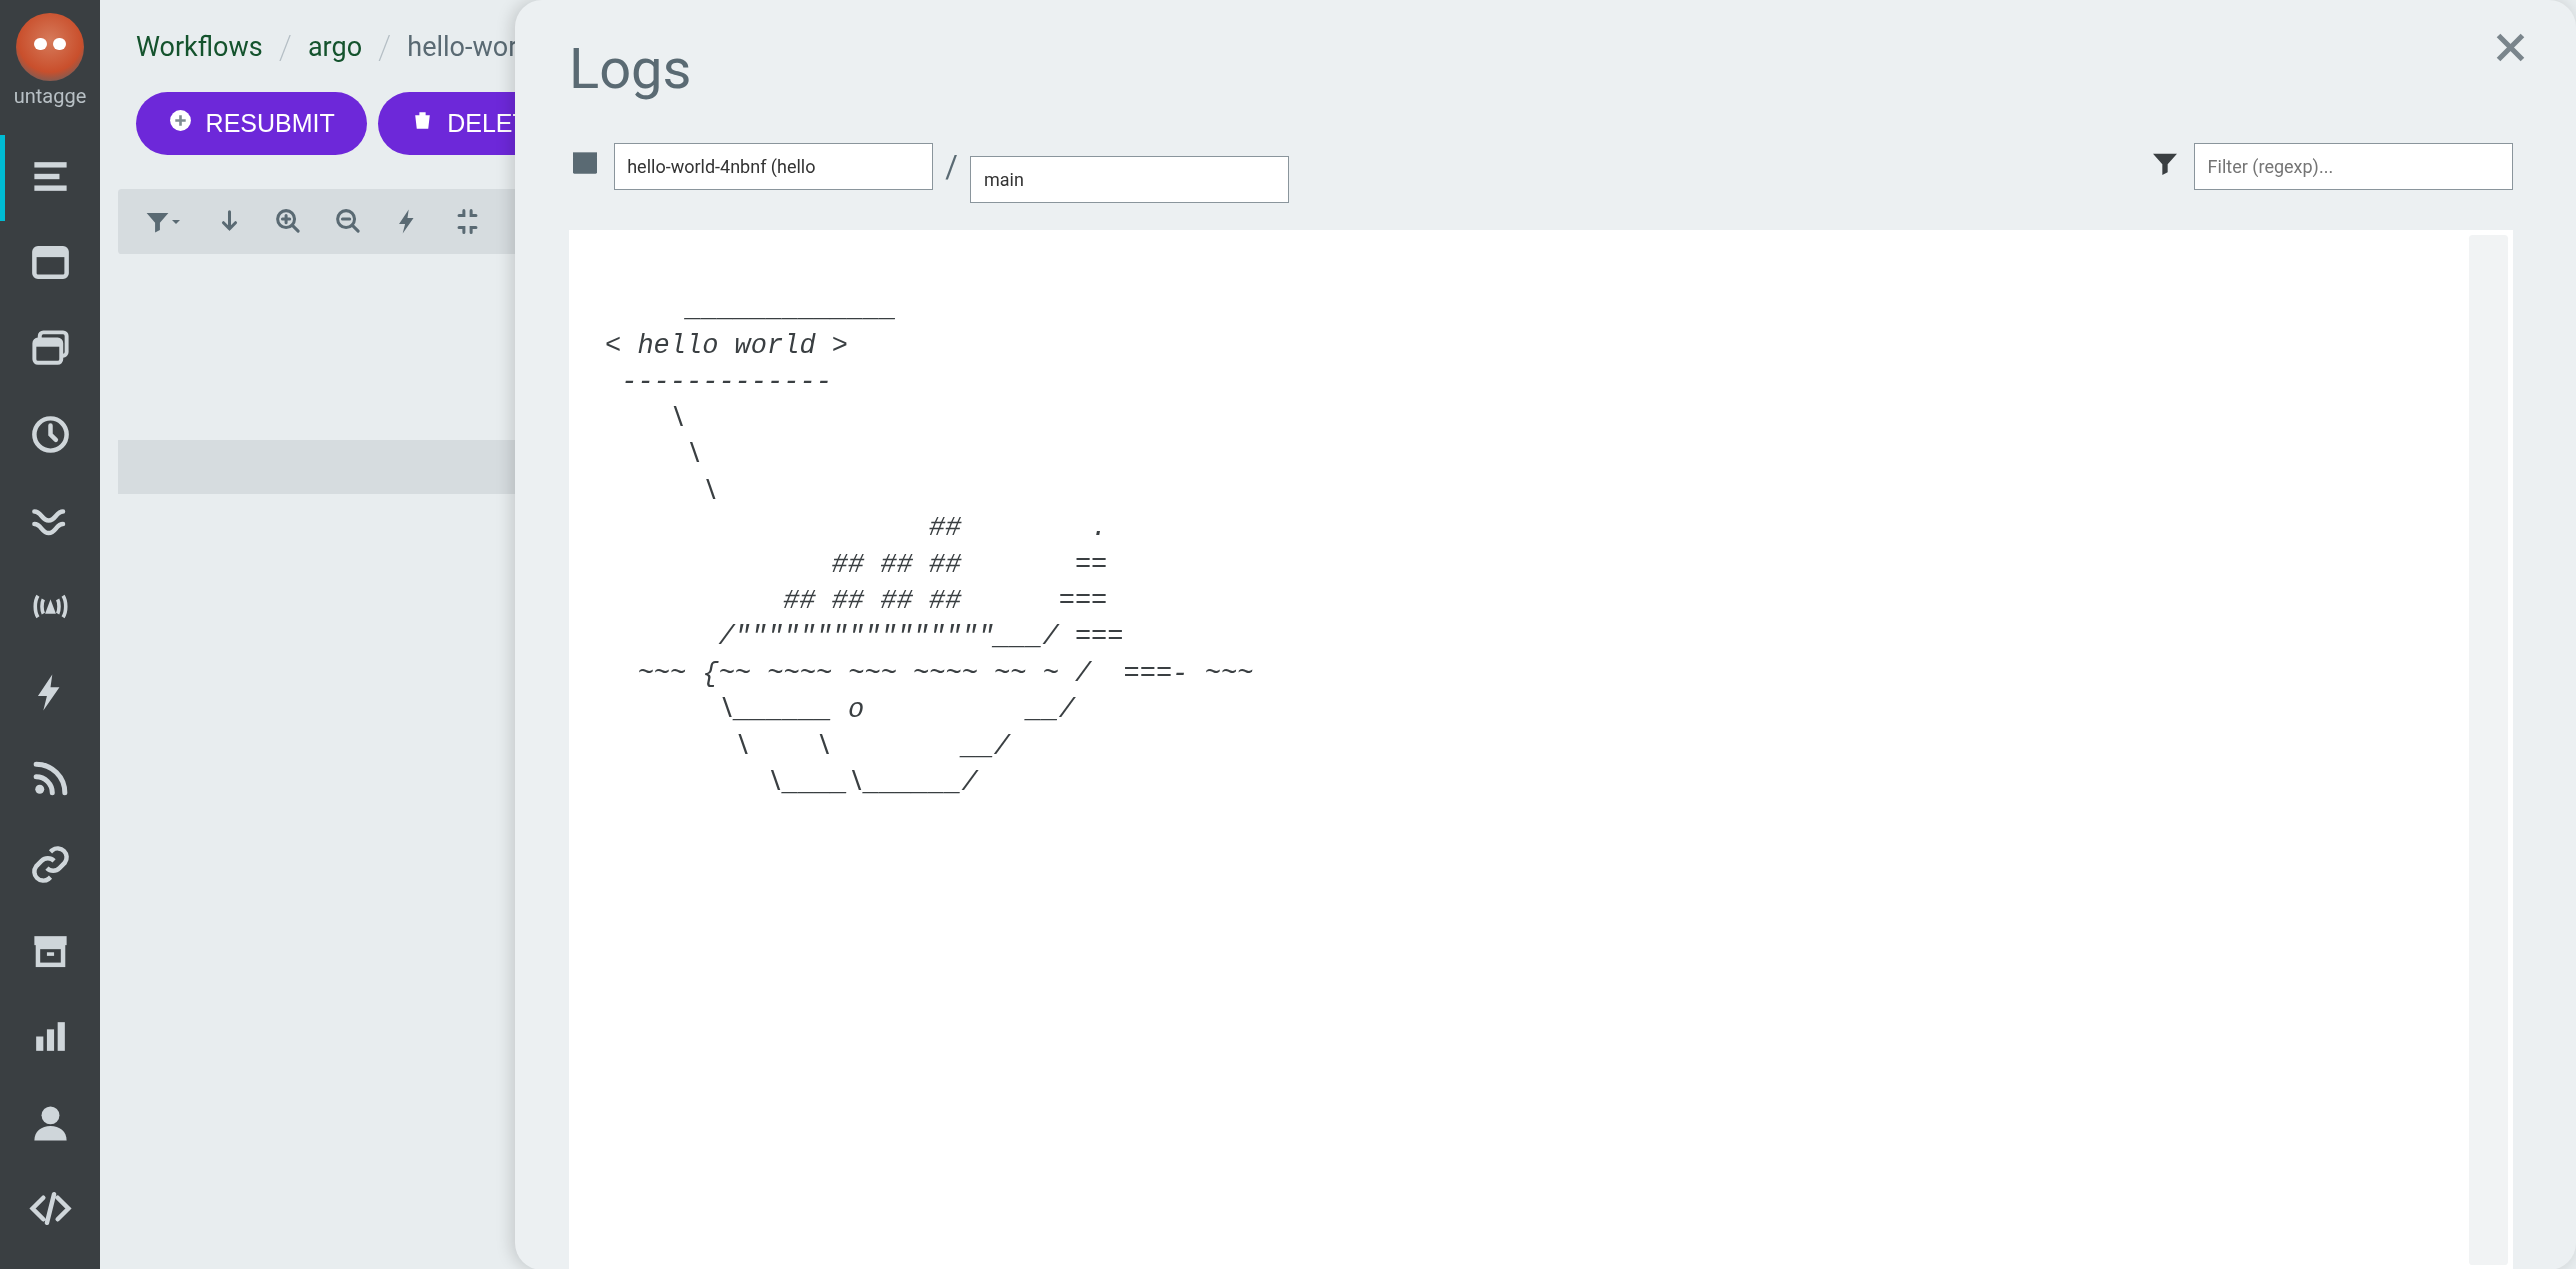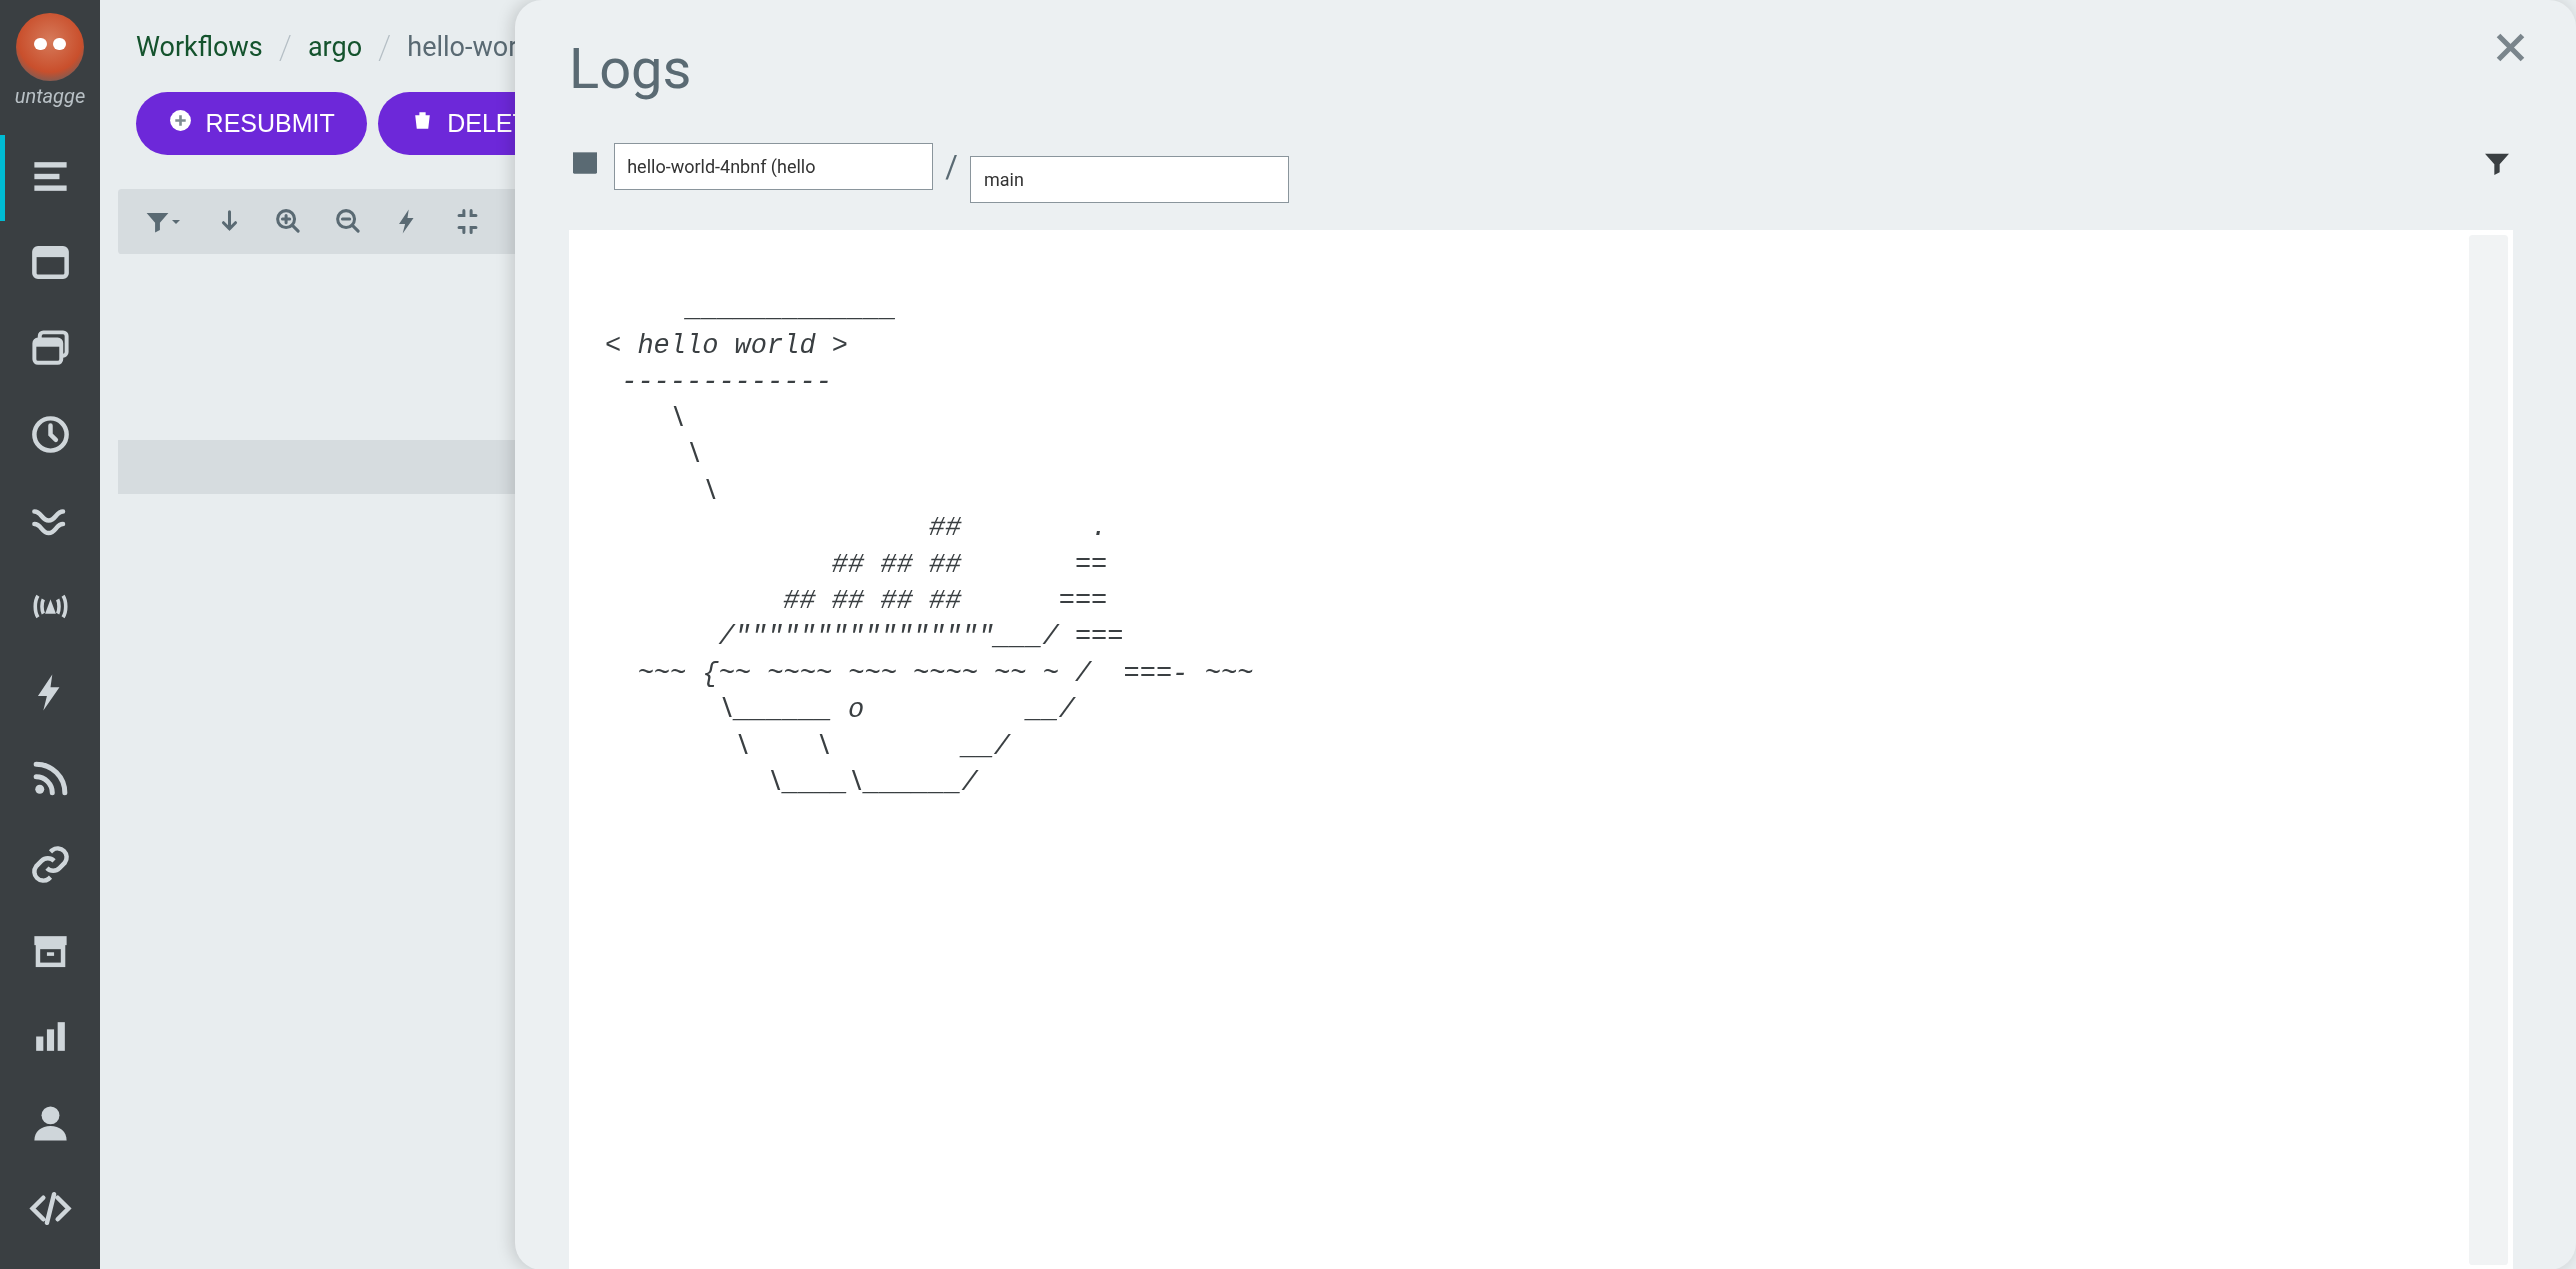--- a/index.html
+++ b/index.html
@@ -42,21 +42,20 @@
   background:#fff;
   border-radius:50%;
   top:25px;
 }
 .sidebar-logo::before { left:18px; }
 .sidebar-logo::after { right:18px; }
 .sidebar-version {
   color: #b8c0c5;
   font-size: 20px;
   margin-bottom: 27px;
-  font-style: italic;
 }
 .sidebar-item {
   width: 100%;
   height: 86px;
   display: flex;
   align-items: center;
   justify-content: center;
   color: #cfd6da;
   cursor: pointer;
   position: relative;
@@ -397,20 +396,21 @@
     </span>
     <input class="panel-input" style="width: 319px;" value="hello-world-4nbnf (hello">
     <span class="slash">/</span>
     <input class="panel-input" style="width: 319px; margin-top: 27px;" value="main">
     <span class="spacer"></span>
     <span class="filter-icon">
       <svg viewBox="0 0 24 24">
           <path d="M3 5h18l-7 8v6l-4 2v-8z"></path>
         </svg>
     </span>
+    <input class="panel-input" style="width: 319px;" placeholder="Filter (regexp)...">
   </div>
 
   <div class="log-area">
     <span> _____________ 
 &lt; hello world &gt;
  ------------- 
     \
      \
       \
                     ##        .

